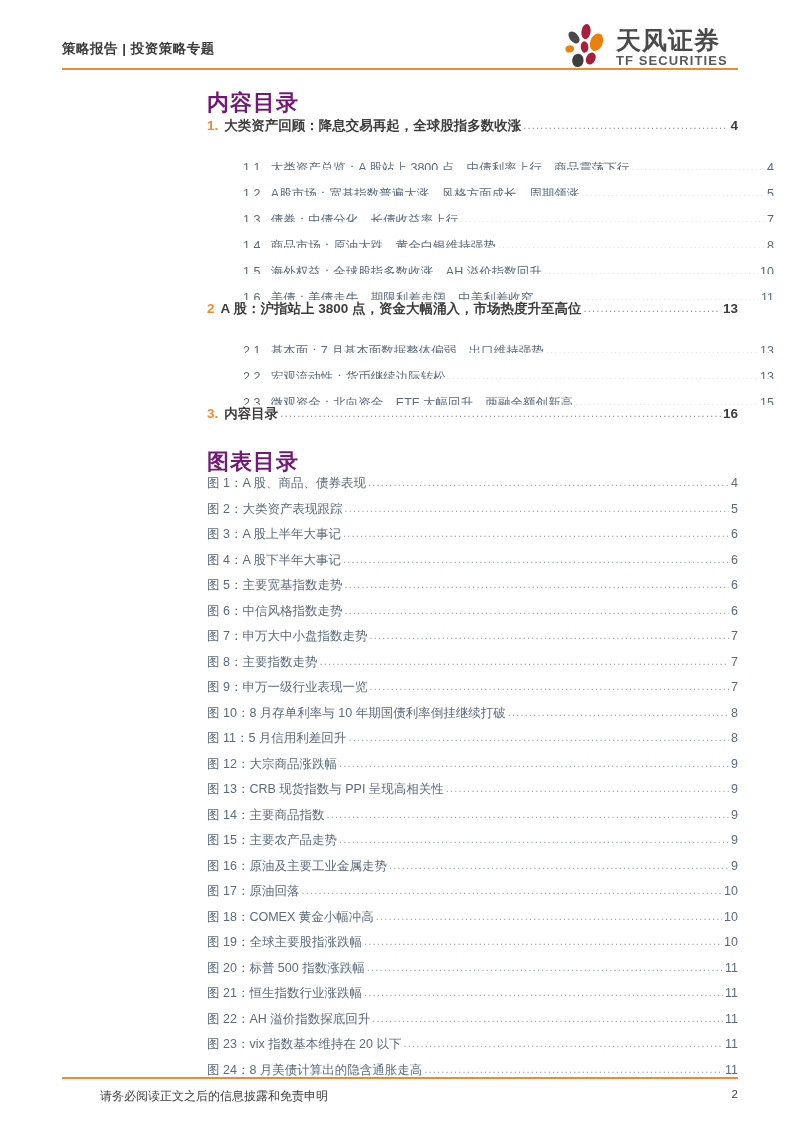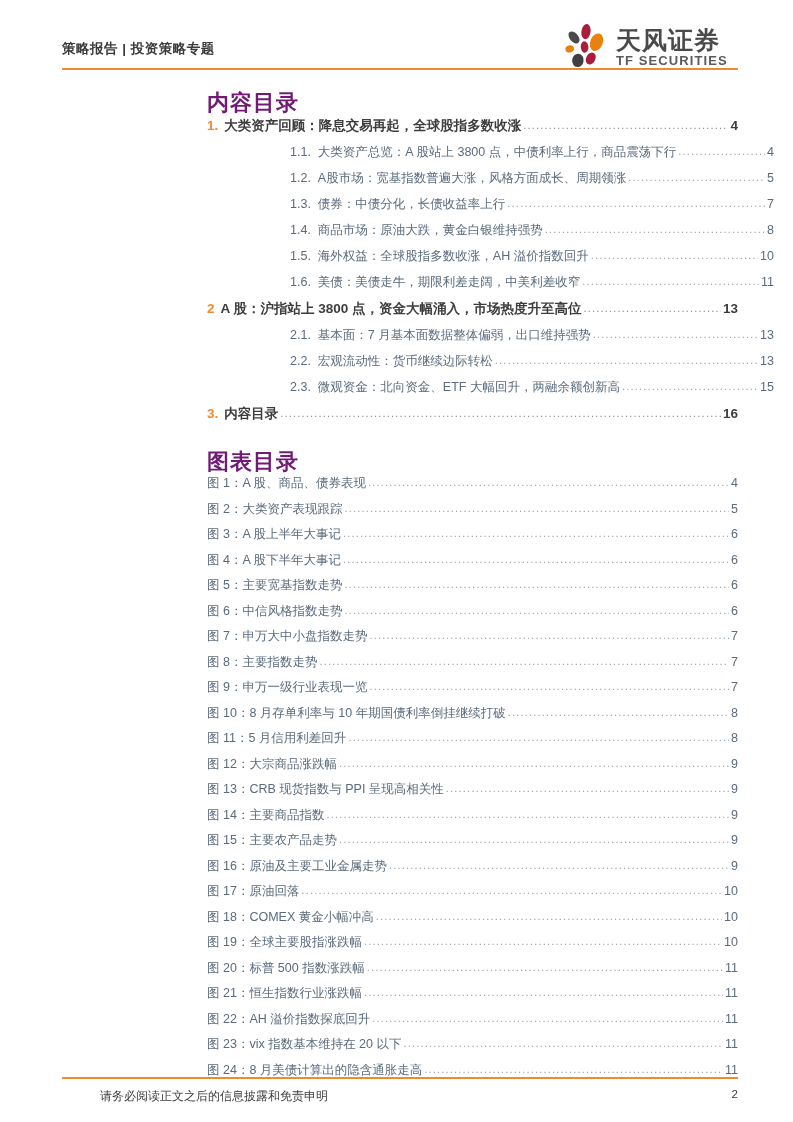--- a/index.html
+++ b/index.html
@@ -142,22 +142,22 @@
   .lvl1 .pg { flex: 0 0 auto; color: #3d3d3d; }
 
   
   .lvl2 {
     height: 26px;
     font-size: 12.5px;
     font-weight: normal;
     color: #5b6b7d;
     padding-left: 36px;
   }
-  .lvl2 .num { margin-right: 7px; flex: 0 0 auto; margin-left: 47px; }
-  .lvl2 .label { flex: 0 0 auto; }
+  .lvl2 .num { margin-right: 7px; flex: 0 0 auto; }
+  .lvl2 .label { flex: 0 0 auto; margin-top: 16px; }
   .lvl2 .leader {
     flex: 1 1 auto;
     overflow: hidden;
     margin: 0 2px;
     font-size: 11px;
     color: #9aa4ae;
     letter-spacing: 1.2px;
     position: relative;
     top: -1px;
   }

